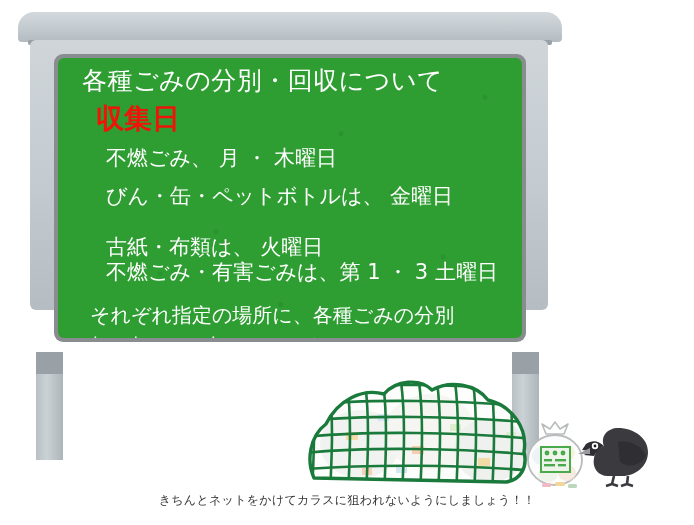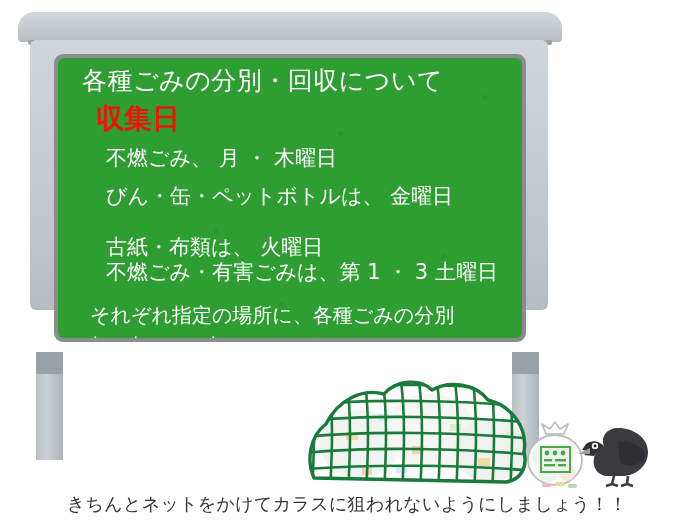--- a/index.html
+++ b/index.html
@@ -62,21 +62,21 @@
   .item{font-size:21px;left:48px;}
   .i0{top:90px;}
   .i1{top:128px;}
   .i2{top:179px;}
   .i3{top:204px;}
   .note{font-size:20px;left:32px;}
   .n0{top:247px;}
   .n1{top:278px;}
   .caption{
     position:absolute;left:0;top:492px;width:694px;text-align:center;
-    font-size:18px;color:#333333;letter-spacing:.3px;
+    font-size:12px;color:#333333;letter-spacing:.3px;
   }
   .illus{position:absolute;}
 </style>
 </head>
 <body>
 
 <div class="stage">
 
   <div class="board-wrap">
 

